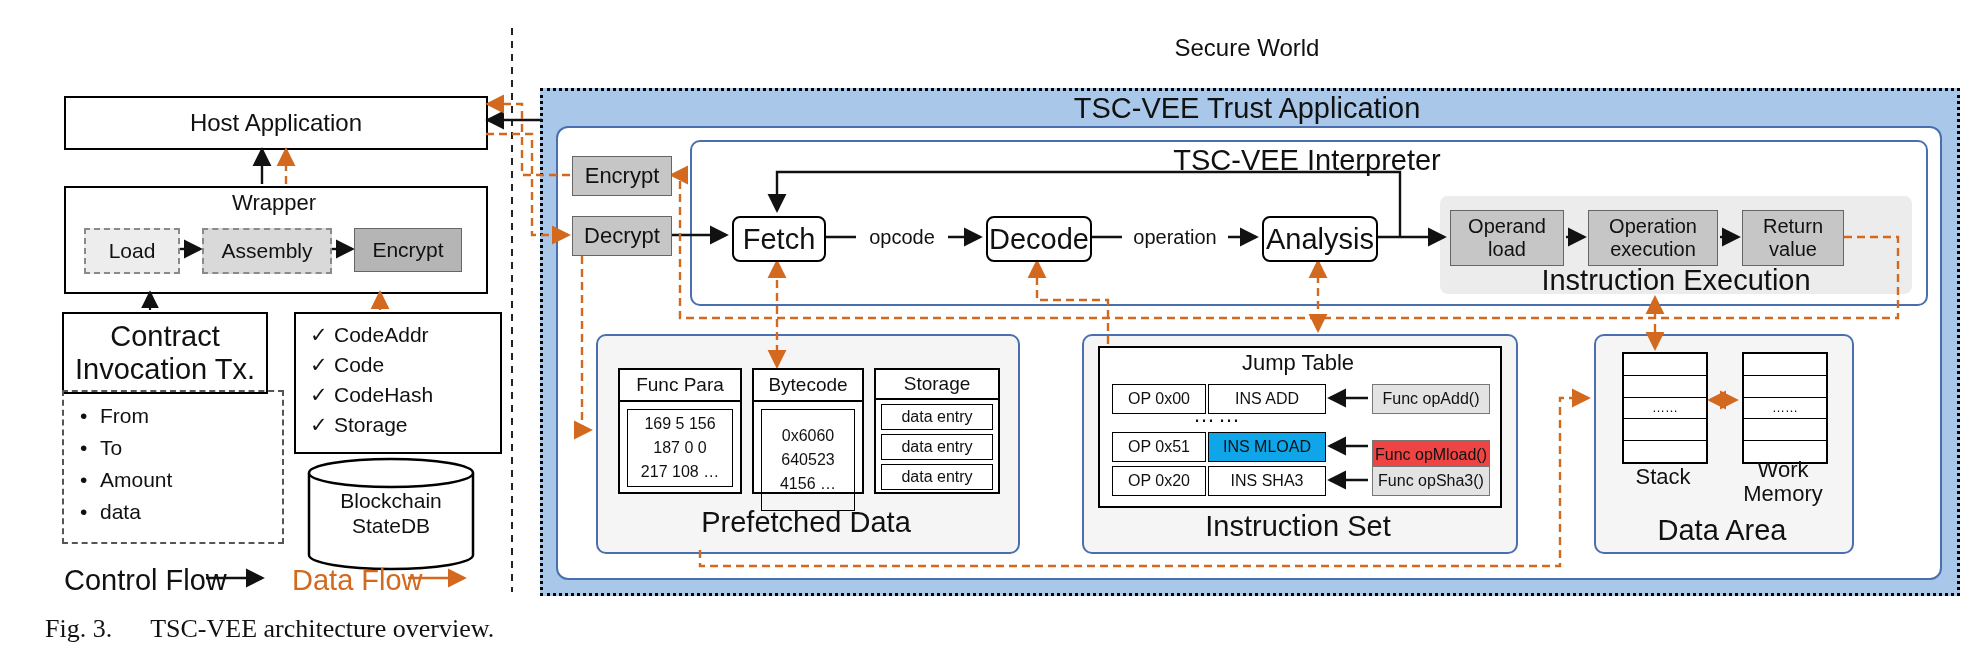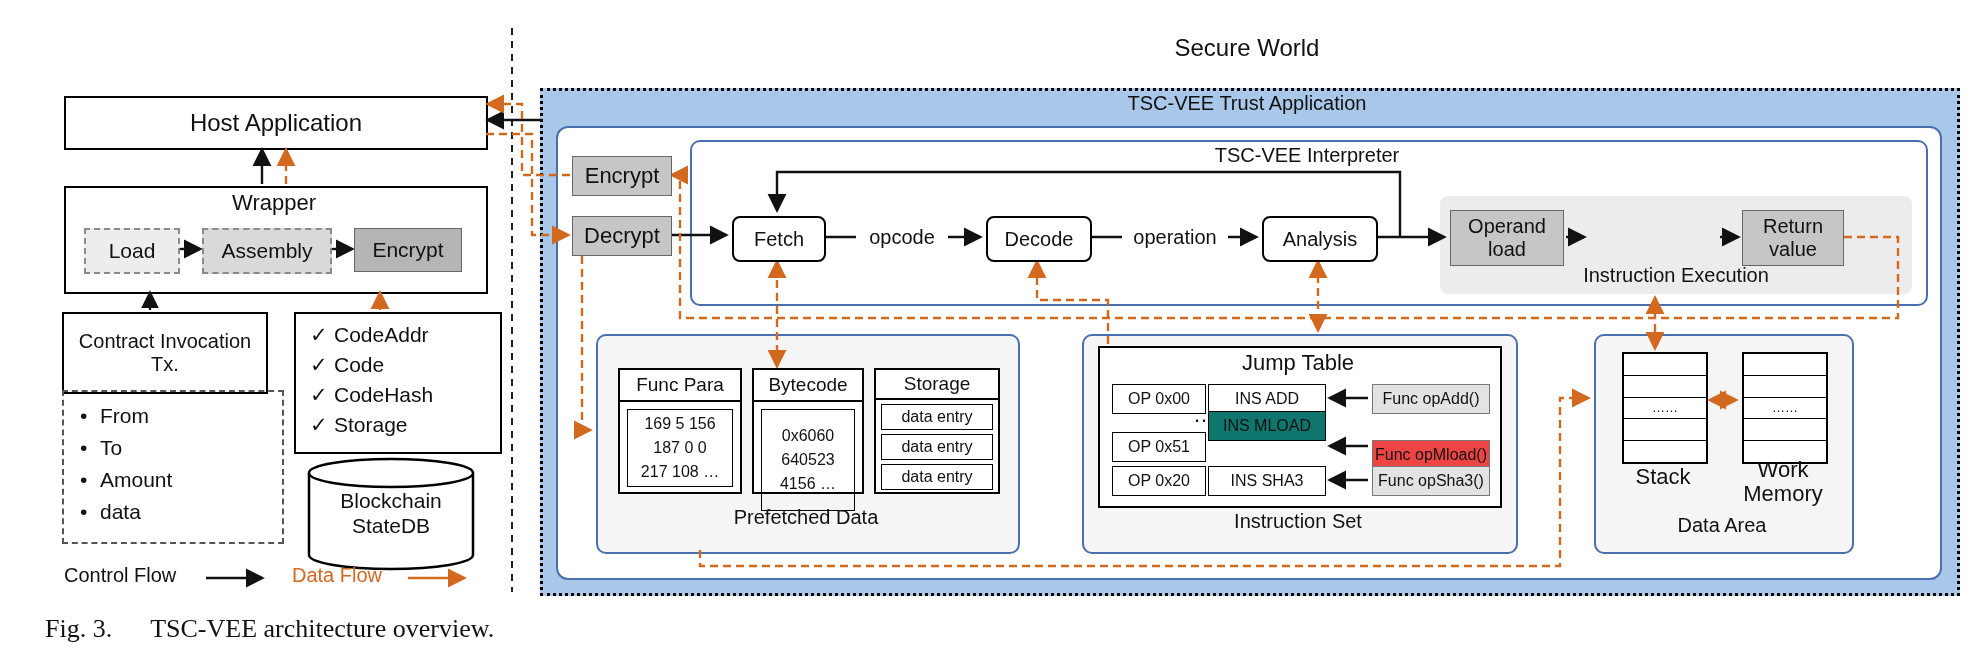--- a/index.html
+++ b/index.html
@@ -7,21 +7,21 @@
        font-family:"Liberation Sans",sans-serif;color:#111;overflow:hidden}
   .a{position:absolute}
   .c{display:flex;align-items:center;justify-content:center;text-align:center}
   .col{display:flex;flex-direction:column}
   .bk{border:2.5px solid #000;background:#fff}
   .bl{border:2.5px solid var(--panel-border,#4a6fae)}
   .gr{background:var(--box-gray,#c6c6c6);border:1.5px solid #666}
   .wb{background:#fff;border:2px solid #000;border-radius:8px}
   .dashb{border:2px dashed #8a8a8a}
   .f13{font-size:13px}.f16{font-size:16px}.f19{font-size:19px}.f20{font-size:20px}
-  .f21{font-size:21px}.f22{font-size:22px}.f23{font-size:20px}.f24{font-size:24px}
+  .f21{font-size:21px}.f22{font-size:22px}.f23{font-size:29px}.f24{font-size:24px}
   .z{z-index:10}
   .orange{color:var(--accent-orange,#d2691e)}
   svg.layer{position:absolute;left:0;top:0;z-index:5;pointer-events:none}
   .ln-k{stroke:#111;stroke-width:2.4;fill:none}
   .ln-kd{stroke:#111;stroke-width:2.2;fill:none;stroke-dasharray:6 5}
   .ln-o{stroke:var(--accent-orange,#d2691e);stroke-width:2.4;fill:none;stroke-dasharray:8 5}
   .ln-os{stroke:var(--accent-orange,#d2691e);stroke-width:2.4;fill:none}
   .sep{stroke:#222;stroke-width:2;stroke-dasharray:7 6;fill:none}
   .mk-k{fill:#111}.mk-o{fill:var(--accent-orange,#d2691e)}
   .hdr{height:30px;border-bottom:2px solid #000;display:flex;align-items:center;justify-content:center}
@@ -106,20 +106,21 @@
   <div class="a bl" style="left:690px;top:140px;width:1234px;height:162px;background:#fff;border-radius:10px"></div>
   <div class="a f23 z" style="left:690px;top:144px;width:1234px;text-align:center">TSC-VEE Interpreter</div>
   <div class="a wb c f23 z" style="left:732px;top:216px;width:90px;height:42px">Fetch</div>
   <div class="a c f20 z" style="left:856px;top:224px;width:92px;height:26px;background:#fff">opcode</div>
   <div class="a wb c f23 z" style="left:986px;top:216px;width:102px;height:42px">Decode</div>
   <div class="a c f20 z" style="left:1122px;top:224px;width:106px;height:26px;background:#fff">operation</div>
   <div class="a wb c f23 z" style="left:1262px;top:216px;width:112px;height:42px">Analysis</div>
 
   <div class="a" style="left:1440px;top:196px;width:472px;height:98px;background:#ececec;border-radius:8px"></div>
   <div class="a gr c f20 z" style="left:1450px;top:210px;width:112px;height:54px;line-height:1.15">Operand load</div>
+  <div class="a gr c f20 z" style="left:1588px;top:210px;width:128px;height:54px;line-height:1.15">Operation execution</div>
   <div class="a gr c f20 z" style="left:1742px;top:210px;width:100px;height:54px;line-height:1.15">Return value</div>
   <div class="a f23 z" style="left:1440px;top:264px;width:472px;text-align:center">Instruction Execution</div>
 
   <div class="a bl" style="left:596px;top:334px;width:420px;height:216px;background:#f5f5f5;border-radius:10px"></div>
   <div class="a z" style="left:618px;top:368px;width:120px;height:122px;background:#fff;border:2px solid #000">
     <div class="hdr f19">Func Para</div>
     <div style="margin:7px;border:1.5px solid #000;padding:2px 0">
       <div class="f16" style="text-align:center;line-height:24px">169 5 156</div>
       <div class="f16" style="text-align:center;line-height:24px">187 0 0</div>
       <div class="f16" style="text-align:center;line-height:24px">217 108 …</div>
@@ -143,21 +144,21 @@
 
   <div class="a bl" style="left:1082px;top:334px;width:432px;height:216px;background:#f5f5f5;border-radius:10px"></div>
   <div class="a" style="left:1098px;top:346px;width:400px;height:158px;background:#fff;border:2px solid #000"></div>
   <div class="a f22 z" style="left:1098px;top:350px;width:400px;text-align:center">Jump Table</div>
 
   <div class="a c f16 z" style="left:1112px;top:384px;width:92px;height:28px;background:#fff;border:1.5px solid #000">OP 0x00</div>
   <div class="a c f16 z" style="left:1208px;top:384px;width:116px;height:28px;background:#fff;border:1.5px solid #000">INS ADD</div>
   <div class="a c f16 z" style="left:1372px;top:384px;width:116px;height:28px;background:#e3e3e3;border:1.5px solid #777">Func opAdd()</div>
   <div class="a f22 z" style="left:1112px;top:402px;width:212px;text-align:center;letter-spacing:3px">……</div>
   <div class="a c f16 z" style="left:1112px;top:432px;width:92px;height:28px;background:#fff;border:1.5px solid #000">OP 0x51</div>
-  <div class="a c f16 z" style="left:1208px;top:411px;width:116px;height:28px;background:#0f766e;border:1.5px solid #000">INS MLOAD</div>
+  <div class="a c f16 z" style="left:1208px;top:432px;width:116px;height:28px;background:#0ea5e9;border:1.5px solid #000">INS MLOAD</div>
   <div class="a c f16 z" style="left:1372px;top:440px;width:116px;height:28px;background:#ef4444;border:1.5px solid #777">Func opMload()</div>
   <div class="a c f16 z" style="left:1112px;top:466px;width:92px;height:28px;background:#fff;border:1.5px solid #000">OP 0x20</div>
   <div class="a c f16 z" style="left:1208px;top:466px;width:116px;height:28px;background:#fff;border:1.5px solid #000">INS SHA3</div>
   <div class="a c f16 z" style="left:1372px;top:466px;width:116px;height:28px;background:#e3e3e3;border:1.5px solid #777">Func opSha3()</div>
 
   <div class="a f23 z" style="left:1082px;top:510px;width:432px;text-align:center">Instruction Set</div>
 
   <div class="a bl" style="left:1594px;top:334px;width:256px;height:216px;background:#f5f5f5;border-radius:10px"></div>
   <div class="a col z" style="left:1622px;top:352px;width:82px;height:108px;background:#fff;border:2px solid #000">
     <div class="mrow"></div>

